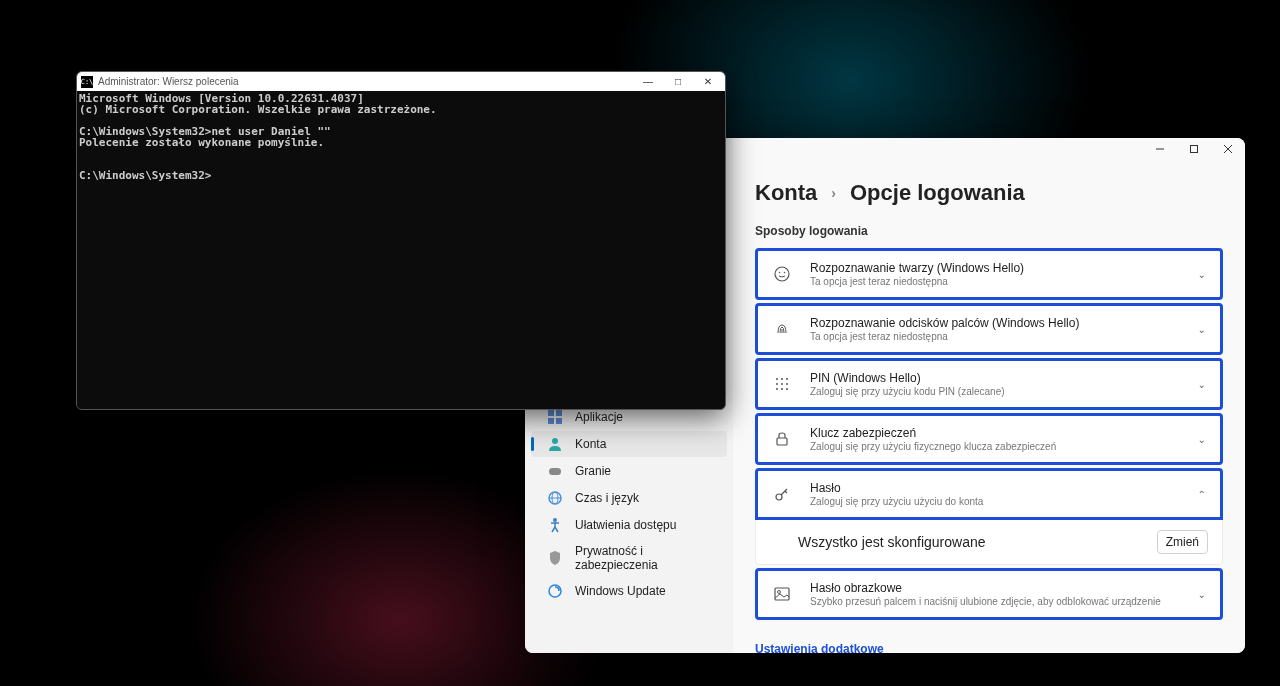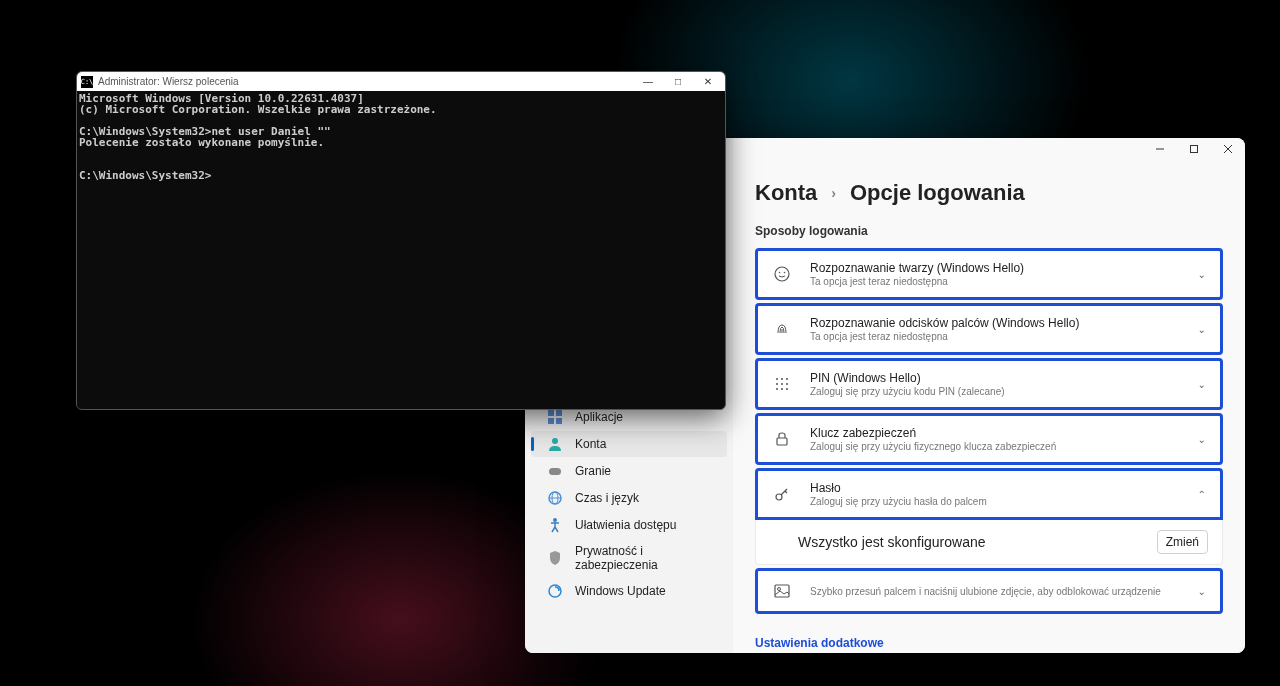--- a/index.html
+++ b/index.html
@@ -276,38 +276,39 @@
     <div class="option-card expanded-card">
       <span class="opt-icon">
           <svg width="18" height="18" viewBox="0 0 18 18">
             <circle cx="6" cy="12" r="3" fill="none" stroke="#555" stroke-width="1.2"></circle>
             <line x1="8" y1="10" x2="14" y2="4" stroke="#555" stroke-width="1.2"></line>
             <line x1="12" y1="6" x2="14" y2="8" stroke="#555" stroke-width="1.2"></line>
           </svg>
         </span>
       <div class="opt-text">
         <div class="opt-title">Hasło</div>
-        <div class="opt-sub">Zaloguj się przy użyciu hasła do palcem</div>
+        <div class="opt-sub">Zaloguj się przy użyciu użyciu do konta</div>
       </div>
       <span class="chevron">⌃</span>
     </div>
     <div class="expanded-body">
       <div class="expanded-status">Wszystko jest skonfigurowane</div>
       <button class="change-btn">Zmień</button>
     </div>
 
     <div class="option-card">
       <span class="opt-icon">
           <svg width="18" height="18" viewBox="0 0 18 18">
             <rect x="2" y="3" width="14" height="12" rx="1" fill="none" stroke="#555" stroke-width="1.2"></rect>
             <circle cx="6" cy="7" r="1.5" fill="none" stroke="#555" stroke-width="1"></circle>
             <path d="M2 13 L7 9 L11 12 L14 10 L16 12" fill="none" stroke="#555" stroke-width="1"></path>
           </svg>
         </span>
       <div class="opt-text">
+        <div class="opt-title">Hasło obrazkowe</div>
         <div class="opt-sub">Szybko przesuń palcem i naciśnij ulubione zdjęcie, aby odblokować urządzenie</div>
       </div>
       <span class="chevron">⌄</span>
     </div>
 
     <div class="add-section-title">Ustawienia dodatkowe</div>
 
     <div class="add-card">
       
       

